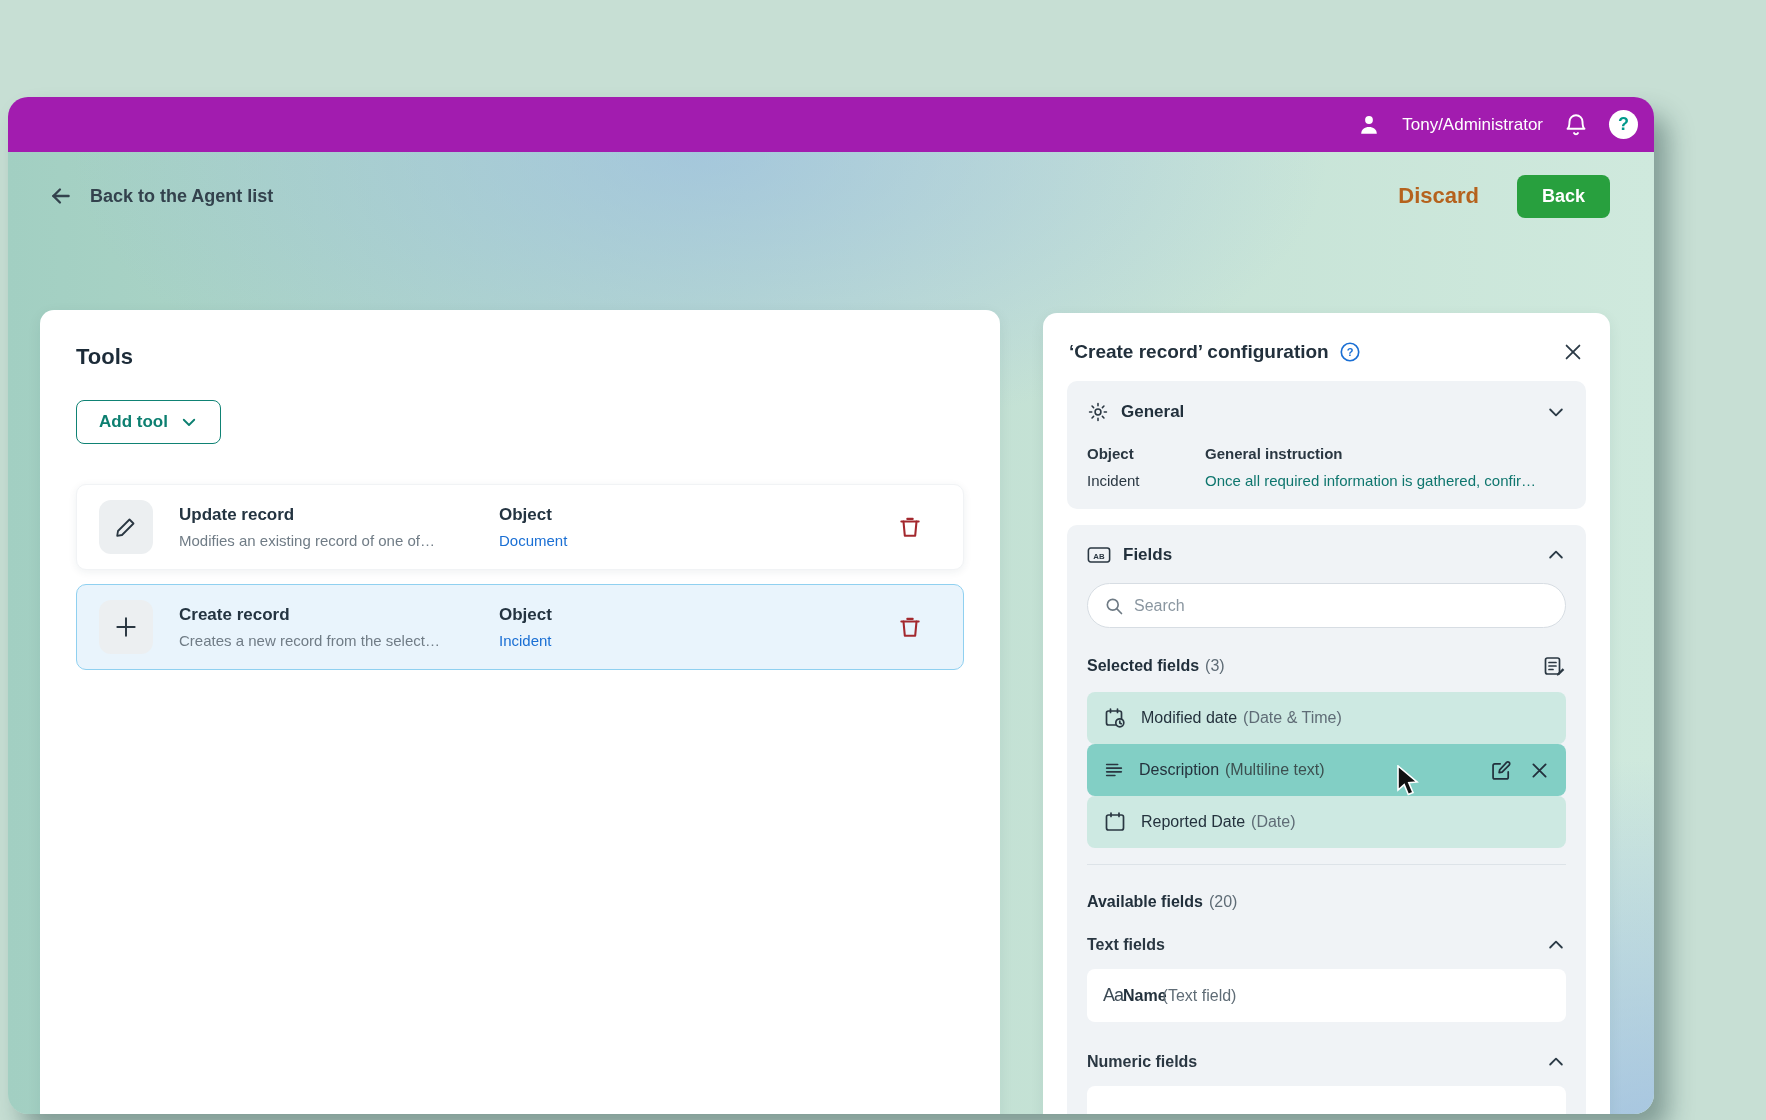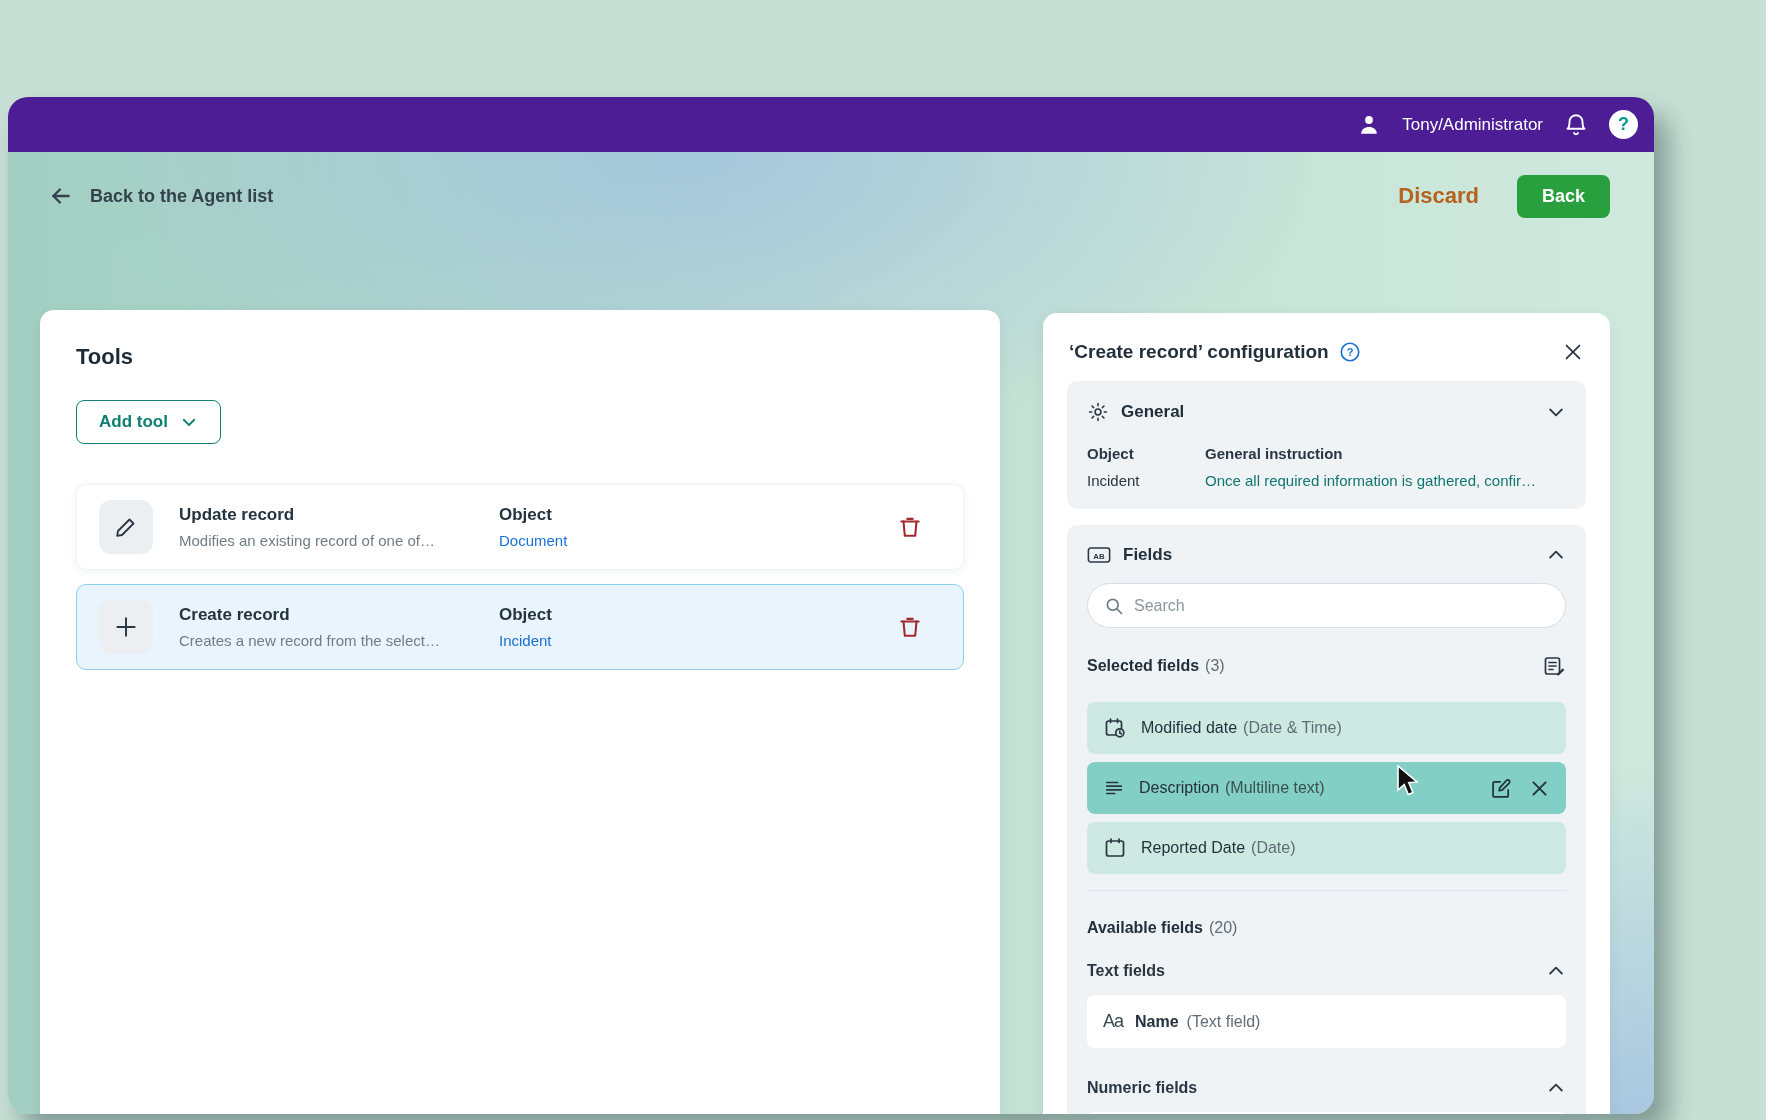--- a/index.html
+++ b/index.html
@@ -10,21 +10,21 @@
     position:relative;
     color:#2b3a46;
   }
   
   .app {
     position:absolute; left:8px; top:97px; width:1646px; height:1017px;
     border-radius:20px; overflow:hidden;
     box-shadow:14px 18px 26px rgba(16,48,48,.38);
   }
   .topbar {
-    height:55px; background:#4c1d95;
+    height:55px; background:#a21caf;
     display:flex; align-items:center; justify-content:flex-end;
     padding-right:16px; gap:20px;padding-left:42px;
   }
   .topbar .username { color:#ffffff; font-size:17px; }
   .user-icon, .bell-icon { display:flex; align-items:center; }
   .help-circle {
     width:29px; height:29px; border-radius:50%; background:#ffffff;
     color:#00998b; font-weight:bold; font-size:18px;
     display:flex; align-items:center; justify-content:center; cursor:pointer;
   }
@@ -111,38 +111,38 @@
   }
   .search-pill input {
     border:none; outline:none; flex:1; font-size:16px; color:#2a3742;
     font-family:inherit; background:transparent;
   }
   .search-pill input::placeholder { color:#8a96a0; }
   .list-label-row { display:flex; align-items:center; margin-top:26px;text-align:center; }
   .list-label { font-size:16px; font-weight:bold; color:#22303c; }
   .list-count { font-size:16px; color:#5f6c76; margin-left:6px; }
   .list-edit { margin-left:auto; background:none; border:none; cursor:pointer; display:flex; }
-  .chips { margin-top:24px; display:flex; flex-direction:column; gap:8px; }
+  .chips { margin-top:14px; display:flex; flex-direction:column; gap:0; }
   .chip {
     height:52px; border-radius:8px; background:#cde9e2;
     display:flex; align-items:center; padding:0 16px; gap:14px; cursor:pointer;
   }
   .chip.active { background:#82cfc5; }
   .chip-name { font-size:16px; color:#24323d; }
   .chip-type { font-size:16px; color:#5f6c76; margin-left:-8px; }
   .chip.active .chip-type { color:#3c5050; }
   .chip-actions { margin-left:auto; display:flex; align-items:center; gap:16px; }
   .chip-actions button { background:none; border:none; cursor:pointer; display:flex; }
   .chips-divider { border:none; border-top:1px solid #dde3e8; margin-top:16px; }
   .group-header { display:flex; align-items:center; margin-top:24px; cursor:pointer; }
   .group-title { font-size:16px; font-weight:bold; color:#2a3742; }
   .group-header .chev { margin-left:auto; display:flex; }
   .item-row {
     margin-top:14px; height:53px; background:#ffffff; border-radius:8px;
-    display:flex; align-items:center; padding:0 16px; gap:12px; cursor:pointer;
+    display:flex; align-items:center; padding:0 16px; gap:0; cursor:pointer;
   }
   .aa-glyph { font-size:18px; color:#3c4a55; letter-spacing:-1px; }
   .item-name { font-size:16px; font-weight:bold; color:#24323d; }
   .item-type { font-size:16px; color:#5f6c76; margin-left:-4px; }
   .item-row.peek { height:40px; }
   
   .cursor { position:absolute; left:1396px; top:765px; z-index:50; pointer-events:none; }
   svg { display:block; }
 </style>
 </head>

